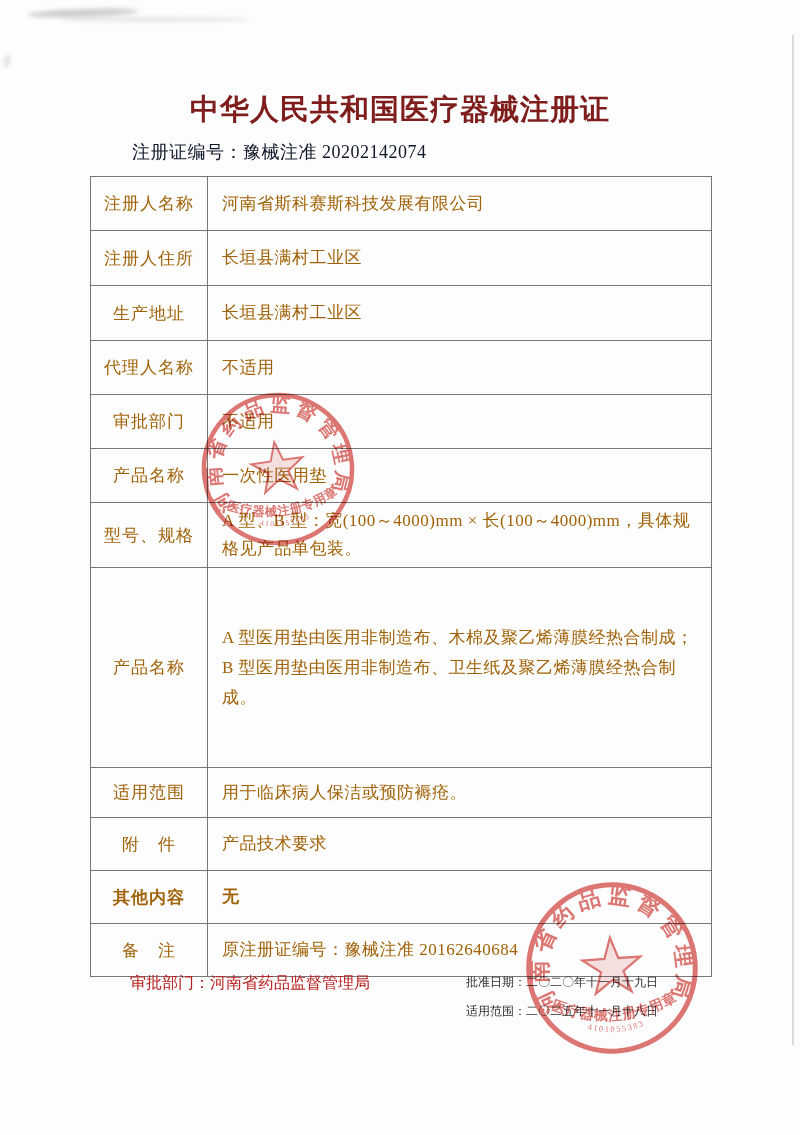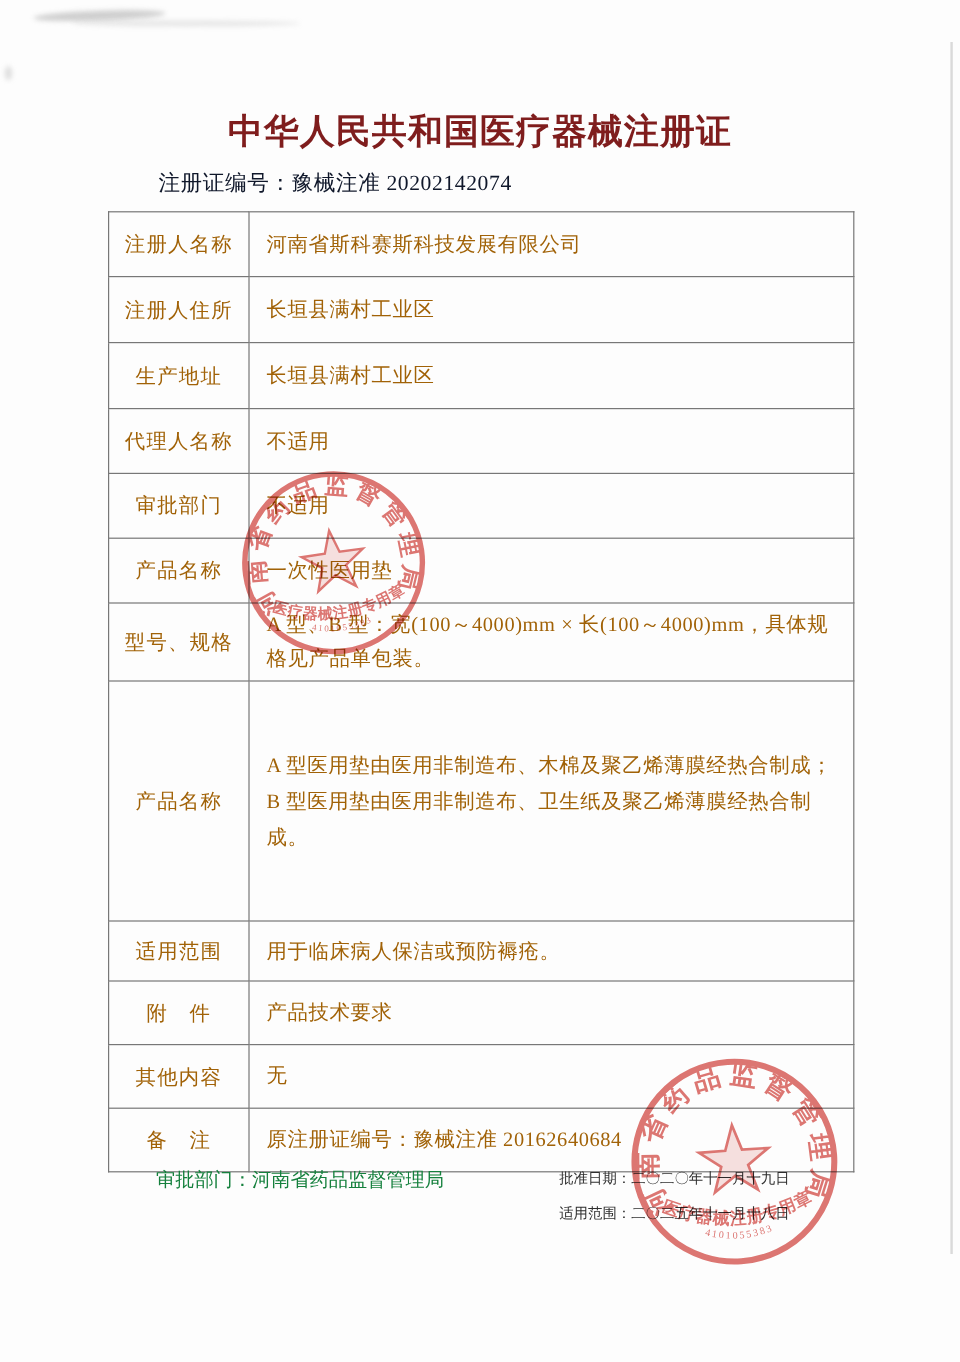--- a/index.html
+++ b/index.html
@@ -39,25 +39,25 @@
   table.cert td{
     border:1px solid #777;
     font-size:17px;color:#a16207;
     vertical-align:middle;
   }
   td.lbl{width:108px;text-align:center;letter-spacing:1px;padding:0 4px;}
   td.val{padding:4px 10px 4px 14px;line-height:28px;letter-spacing:.5px;}
   tr.r0{height:54px;} tr.r1{height:55px;margin-left:20px;} tr.r2{height:55px;}
   tr.r3{height:54px;padding-left:12px;} tr.r4{height:54px;} tr.r5{height:54px;}
   tr.r6{height:56px;} tr.r7{height:200px;} tr.r8{height:50px;}
-  tr.r9{height:53px;} tr.r10{height:53px;} tr.r11{height:53px;}
+  tr.r9{height:53px;} tr.r10{height:53px;font-weight:bold;} tr.r11{height:53px;}
   tr.r7 td.val{line-height:30px;}
 
   
-  .footer-left{position:absolute;left:130px;top:973px;font-size:16px;color:#15803d;text-align:right;}
+  .footer-left{position:absolute;left:130px;top:973px;font-size:16px;color:#b91c1c;text-align:right;}
   .footer-right{position:absolute;left:466px;top:968px;font-size:12px;color:#2e2e2e;line-height:29px;}
   .footer-right .seal-note{padding-left:92px;letter-spacing:1px;}
 
   
   :root{--seal:#d85f5a;}
   .seal{position:absolute;opacity:.85;mix-blend-mode:multiply;}
   .seal-mid{left:198px;top:389px;width:160px;height:160px;transform:rotate(-8deg);}
   .seal-bot{left:522px;top:878px;width:180px;height:180px;transform:rotate(-4deg);}
   .seal .ring{fill:none;stroke:var(--seal);stroke-width:4.5;}
   .seal .star{fill:var(--seal);fill-opacity:.22;stroke:var(--seal);stroke-width:2;}

